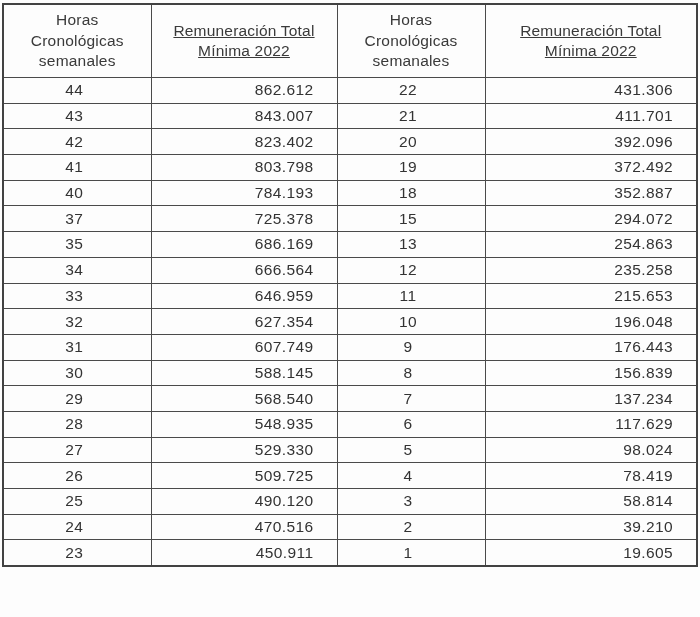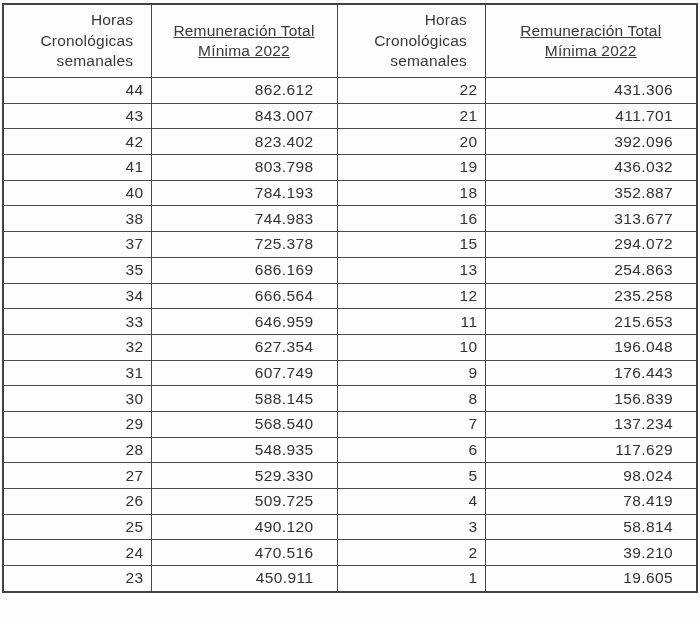--- a/index.html
+++ b/index.html
@@ -45,25 +45,25 @@
   }
   td {
     height: 22.7px;
     font-size: 15.5px;
     text-align: right;
     color: #333333;
     white-space: nowrap;
     letter-spacing: 0.4px;
     vertical-align: middle;
   }
-  td.hours { padding-right: 7px; }
+  td.hours { padding-right: 7px; text-align: center; }
   td.value { padding-right: 23px; }
   th.mid, td.mid { border-left-width: 3px; }
   .hdr-inner { display: inline-block; }
-  .w-narrow { max-width: 112px; text-align: right; }
+  .w-narrow { max-width: 112px; }
   .w-wide   { max-width: 176px; text-decoration: underline; }
 </style>
 </head>
 <body>
 
 <div class="doc-wrap">
   <table class="remu">
     <colgroup>
       <col class="c1">
         <col class="c2">
@@ -102,33 +102,27 @@
         <tr>
           <td class="hours">42</td>
           <td class="value">823.402</td>
           <td class="hours mid">20</td>
           <td class="value">392.096</td>
         </tr>
         <tr>
           <td class="hours">41</td>
           <td class="value">803.798</td>
           <td class="hours mid">19</td>
-          <td class="value">436.032</td>
+          <td class="value">372.492</td>
         </tr>
         <tr>
           <td class="hours">40</td>
           <td class="value">784.193</td>
           <td class="hours mid">18</td>
           <td class="value">352.887</td>
-        </tr>
-        <tr>
-          <td class="hours">38</td>
-          <td class="value">744.983</td>
-          <td class="hours mid">16</td>
-          <td class="value">313.677</td>
         </tr>
         <tr>
           <td class="hours">37</td>
           <td class="value">725.378</td>
           <td class="hours mid">15</td>
           <td class="value">294.072</td>
         </tr>
         <tr>
           <td class="hours">35</td>
           <td class="value">686.169</td>

